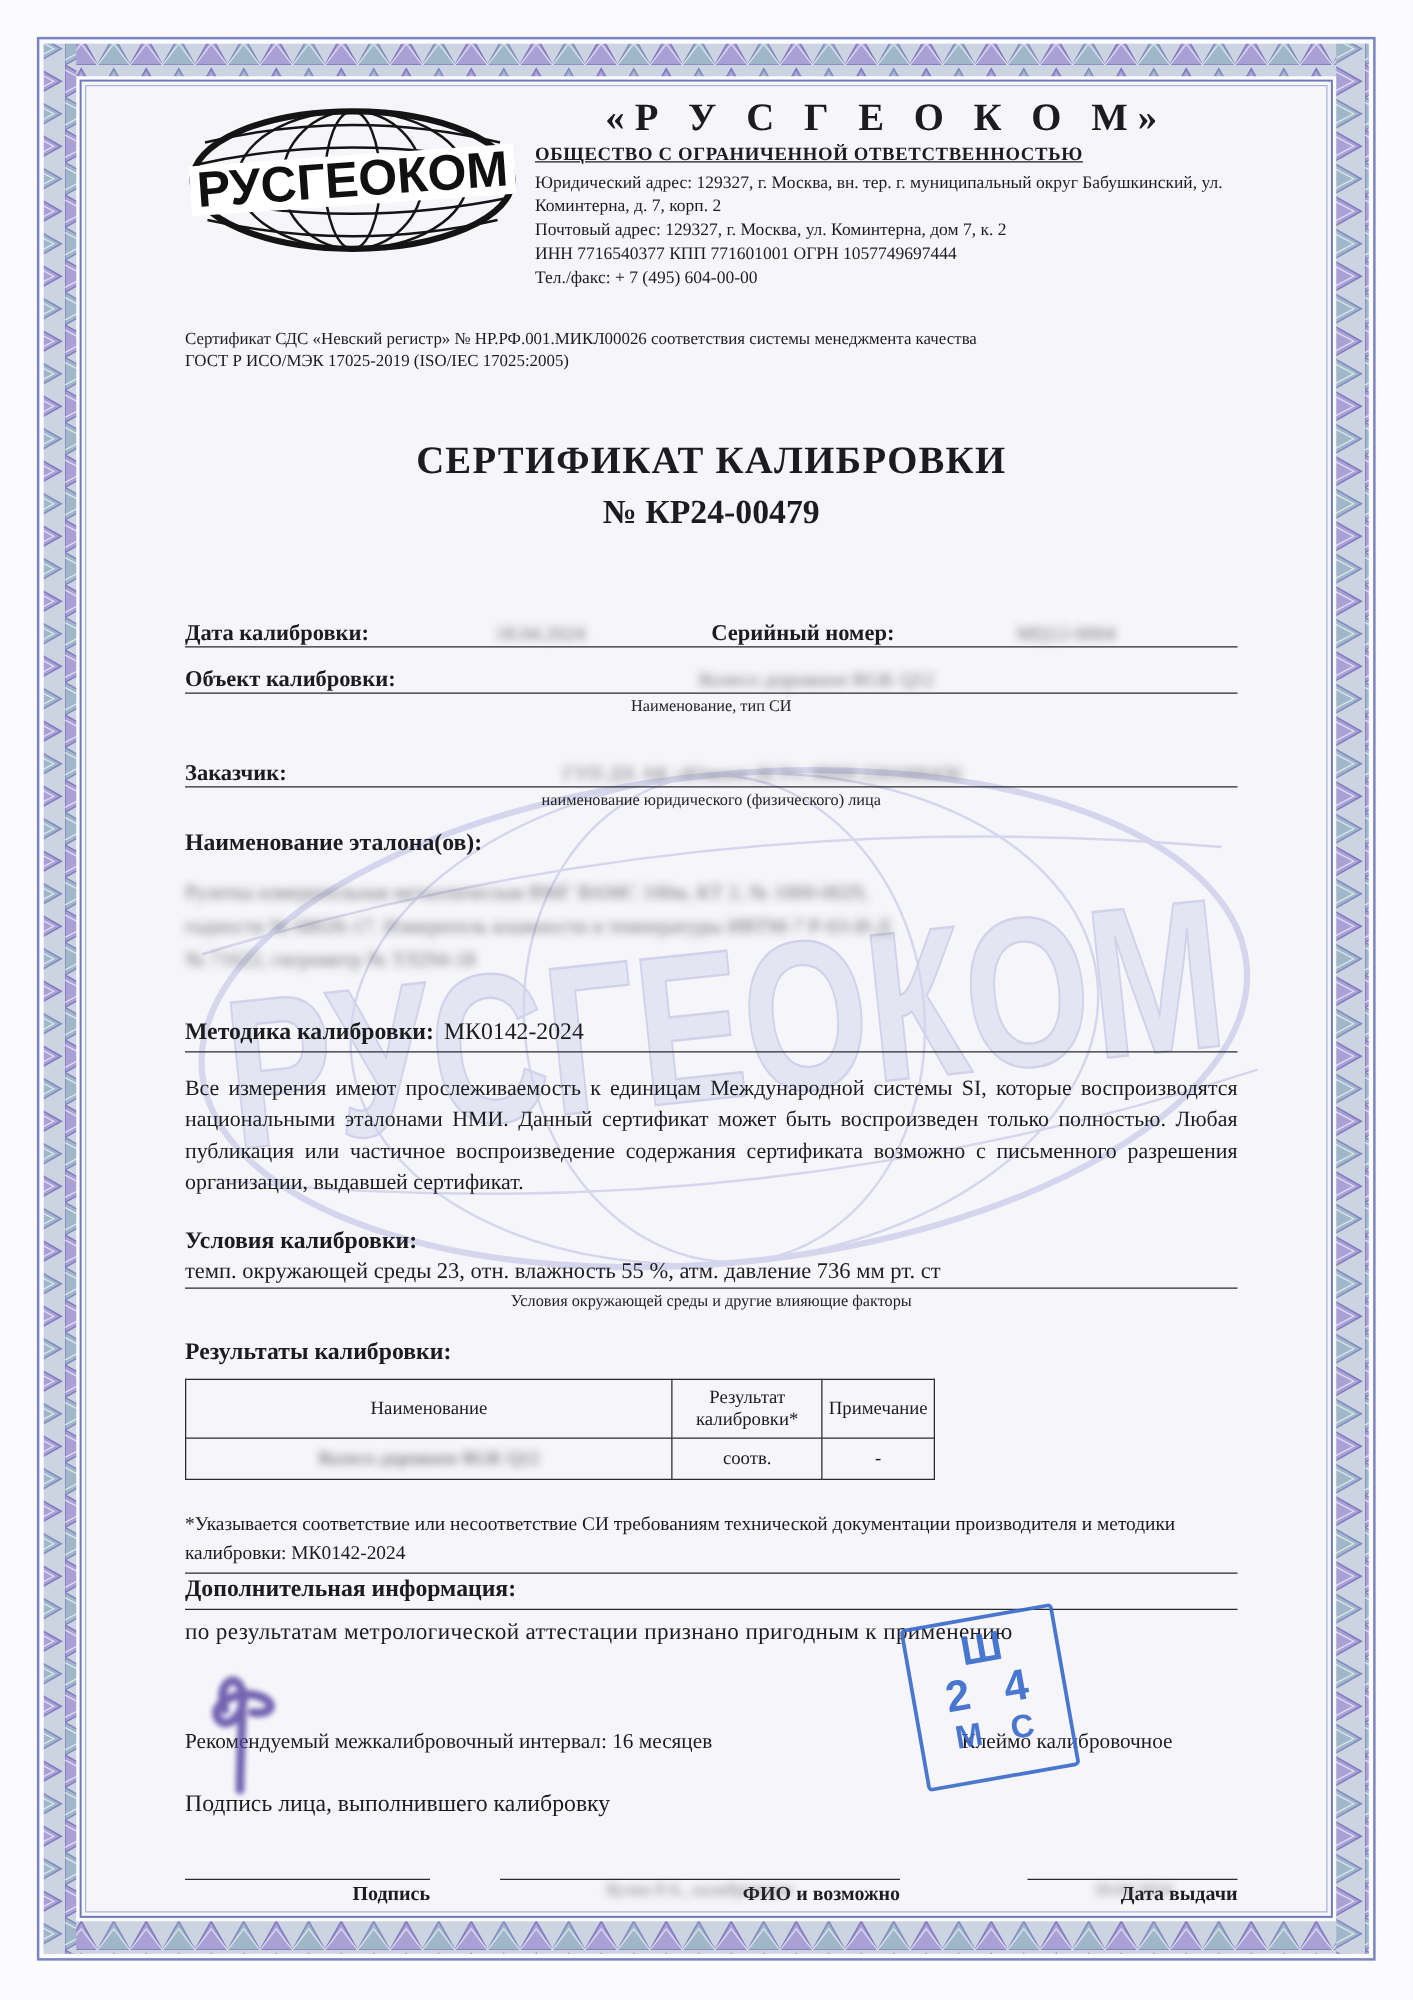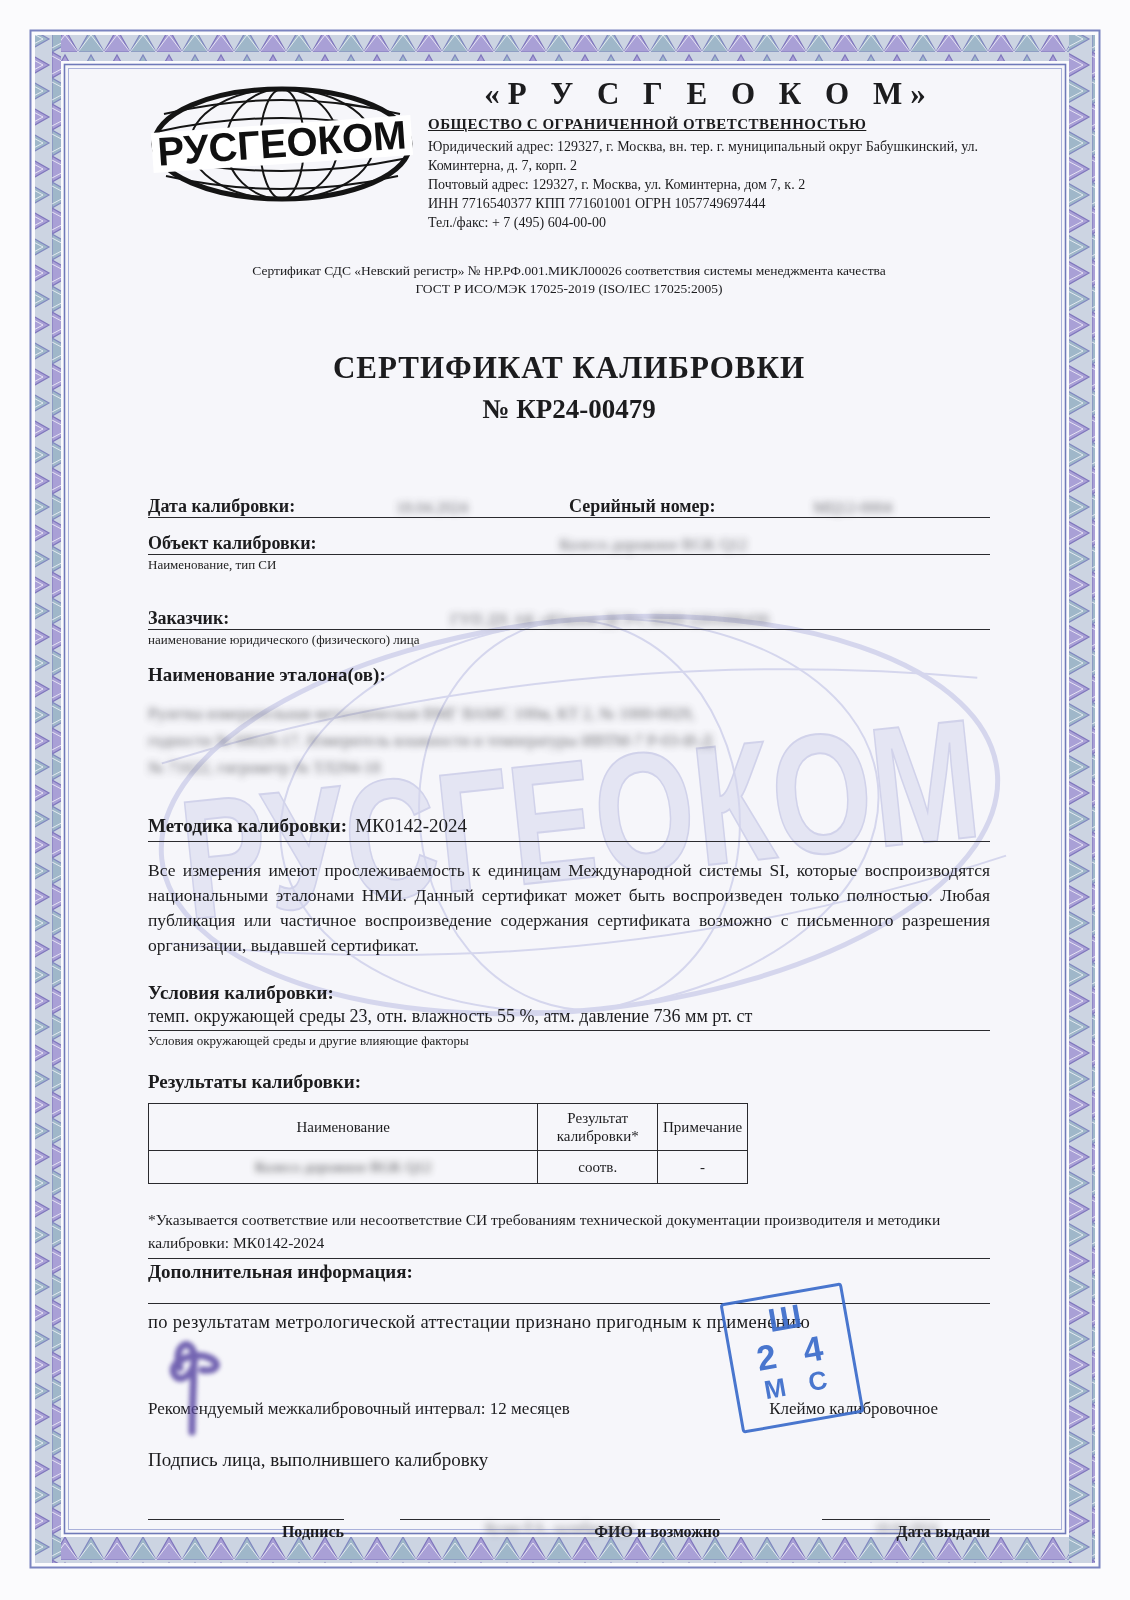--- a/index.html
+++ b/index.html
@@ -14,44 +14,44 @@
   .inner-bg{position:absolute;left:66px;top:66px;right:66px;bottom:66px;background:#f6f6fa;}
   svg.frame{position:absolute;left:0;top:0;}
   
   .content{position:absolute;left:148px;top:76px;width:842px;}
   .hdr{display:flex;align-items:flex-start;}
   .hdr-logo{flex:0 0 272px;margin-top:8px;}
   .hdr-right{flex:1;margin-left:8px;}
   .company-title{font-size:31px;font-weight:bold;text-align:center;letter-spacing:8px;white-space:nowrap;}
   .company-form{font-size:15px;font-weight:bold;text-decoration:underline;margin-top:4px;letter-spacing:.5px;}
   .addr{font-size:14px;line-height:19px;margin-top:4px;}
-  .accred{margin-top:30px;text-align:center;font-size:13.5px;line-height:18px;}
+  .accred{margin-top:30px;text-align:left;font-size:13.5px;line-height:18px;}
   .doc-title{margin-top:52px;text-align:center;font-weight:bold;font-size:31px;letter-spacing:1px;}
   .doc-number{margin-top:8px;text-align:center;font-weight:bold;font-size:27px;}
   .fields{margin-top:62px;}
   .uline{border-bottom:1.6px solid #2a2a2e;}
   .frow{display:flex;align-items:flex-end;min-height:30px;}
   .flabel{font-weight:bold;font-size:18px;white-space:nowrap;}
   .fval{flex:1;text-align:center;font-size:16px;color:#4c4c52;}
   .blur{filter:blur(3.6px);opacity:.8;}
-  .caption{font-size:13px;margin-top:2px;color:#222;}
+  .caption{font-size:13px;text-align:center;margin-top:2px;color:#222;}
   .half{flex:1;display:flex;align-items:flex-end;}
   .sec-head{font-weight:bold;font-size:19px;}
   .etalon-lines{margin-top:14px;font-size:16.5px;line-height:27px;color:#49494f;}
   .etalon-lines .ln{white-space:nowrap;overflow:hidden;}
   .method-row{margin-top:26px;padding-bottom:4px;}
   .method-row .val{font-size:18px;font-weight:normal;}
   .para{margin-top:16px;font-size:17.5px;line-height:25px;text-align:justify;}
   .cond-val{font-size:18px;padding-bottom:3px;margin-top:2px;}
   .rtable{margin-top:10px;border-collapse:collapse;width:600px;}
   .rtable th,.rtable td{border:1.4px solid #2a2a2e;font-weight:normal;text-align:center;font-size:15px;padding:2px 4px;}
   .rtable th{height:42px;line-height:18px;}
   .rtable td{height:28px;font-size:15px;}
   .footnote{margin-top:24px;font-size:15.5px;line-height:23px;padding-bottom:4px;}
-  .addinfo-head{padding-bottom:20px;margin-top:2px;}
+  .addinfo-head{padding-bottom:4px;margin-top:2px;}
   .addinfo-val{font-size:18.5px;margin-top:8px;letter-spacing:.3px;}
   .interval-row{display:flex;justify-content:space-between;margin-top:66px;font-size:17px;}
   .interval-row .right{margin-right:52px;}
   .signline-title{margin-top:30px;font-size:19px;}
   .sig-row{display:flex;margin-top:48px;}
   .sig-box{border-top:1.5px solid #2a2a2e;position:relative;}
   .sig-box .cap{font-weight:bold;font-size:16px;text-align:right;margin-top:3px;}
   .sig-box .over{position:absolute;left:0;right:0;bottom:4px;text-align:center;font-size:14px;color:#505058;}
   .sb1{width:196px;}
   .sb2{width:320px;margin-left:56px;}
@@ -211,21 +211,21 @@
       </tr>
     </tbody>
       </table>
 
     <div class="footnote uline">*Указывается соответствие или несоответствие СИ требованиям технической документации производителя и методики калибровки: МК0142-2024</div>
 
     <div class="sec-head uline addinfo-head">Дополнительная информация:</div>
     <div class="addinfo-val">по результатам метрологической аттестации признано пригодным к применению</div>
 
     <div class="interval-row">
-      <span>Рекомендуемый межкалибровочный интервал: 12 месяцев</span>
+      <span>Рекомендуемый межкалибровочный интервал: 16 месяцев</span>
       <span class="right">Клеймо калибровочное</span>
     </div>
 
     <div class="signline-title">Подпись лица, выполнившего калибровку</div>
 
     <div class="sig-row">
       <div class="sig-box sb1">
         <div class="cap">Подпись</div>
       </div>
       <div class="sig-box sb2">

